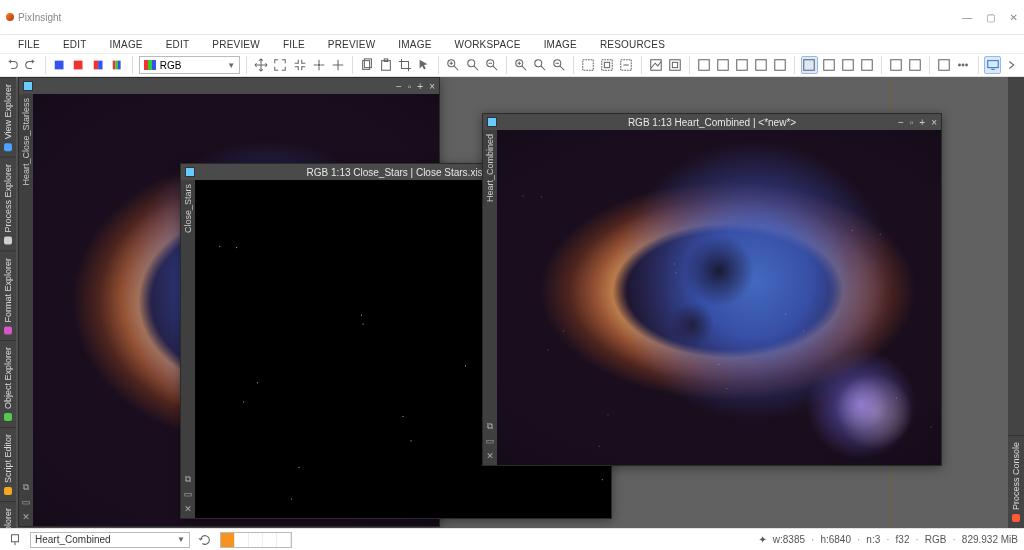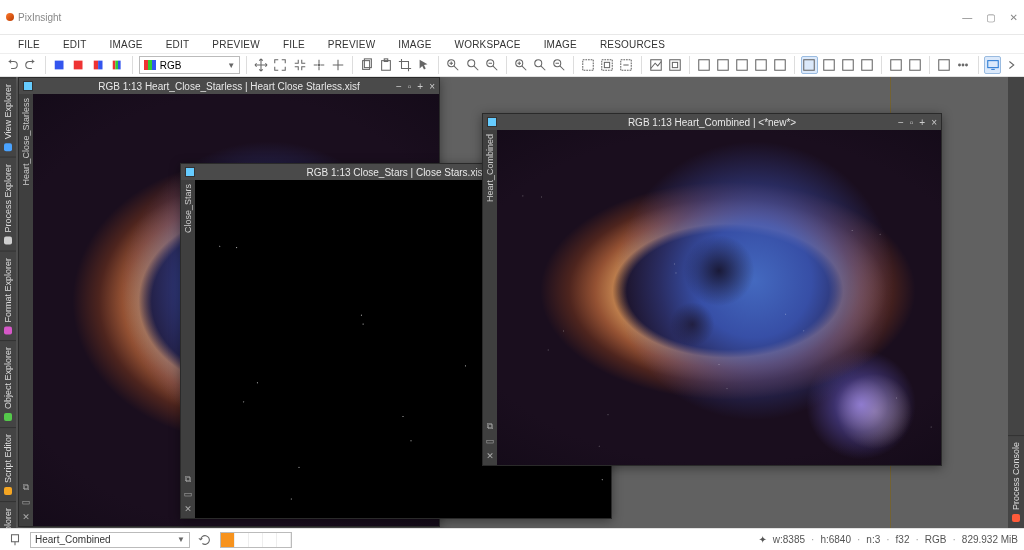--- a/index.html
+++ b/index.html
@@ -386,21 +386,20 @@
         <span class="dot" style="background:#ff5b3a"></span>
         <span>Process Console</span>
       </div>
   </div>
 
   <div class="wsline"></div>
 
   <div class="imgwin" style="left:18px; top:0px; width:422px; height:450px;">
     <div class="wtitle">
       <span class="wicon"></span>
-      <span>RGB 1:13 Heart_Close_Starless | Heart Close Starless.xisf</span>
       <span class="wbtns">
           <span>−</span>
           <span>▫</span>
           <span>+</span>
           <span>×</span>
         </span>
     </div>
     <div class="body">
       <div class="sidestrip">
         <span class="lab">Heart_Close_Starless</span>

